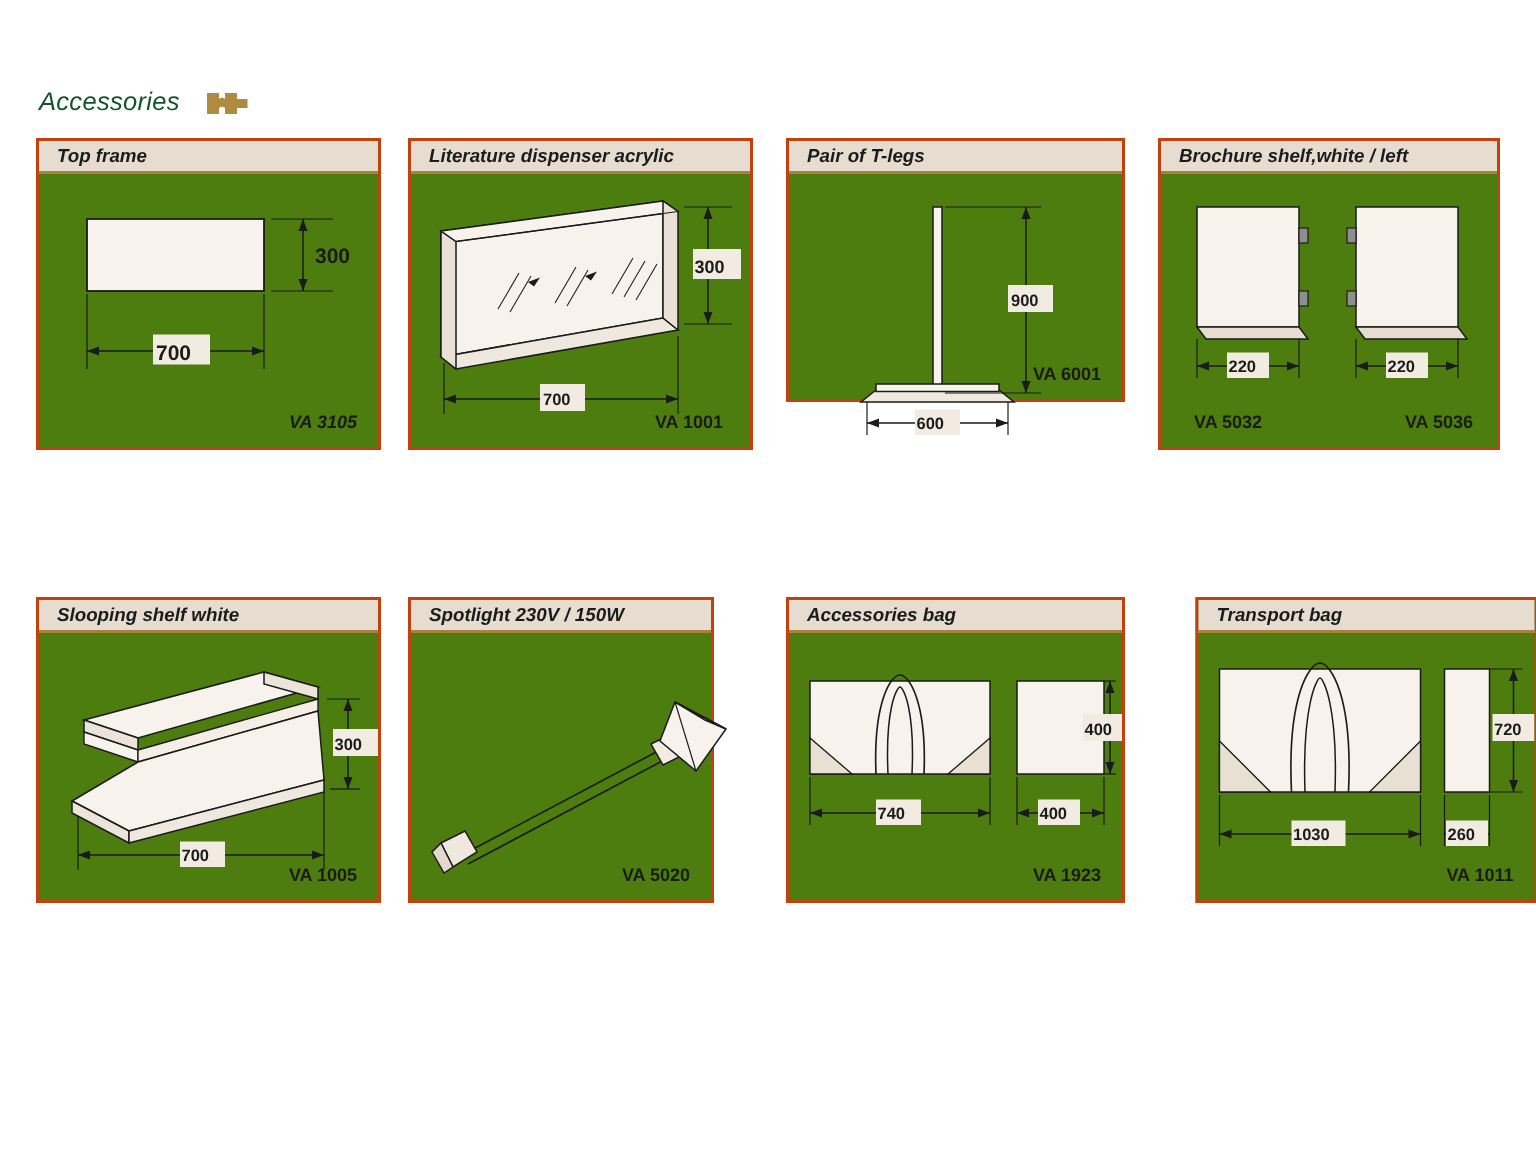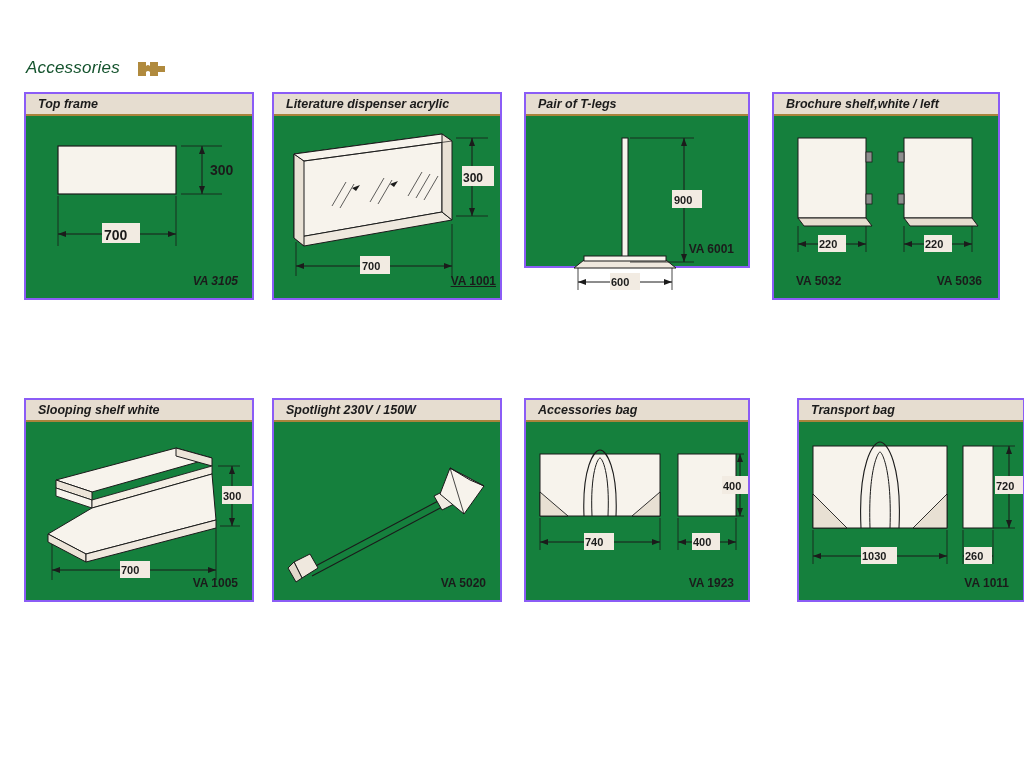--- a/index.html
+++ b/index.html
@@ -30,22 +30,22 @@
     width: 30px;
     height: 20px;
   }
   .grid {
     position: absolute;
     left: 0; top: 0;
     width: 1024px; height: 768px;
   }
   .card {
     position: absolute;
-    background: #15803d;
-    border: 2px solid #8b5cf6;
+    background: #4d7c0f;
+    border: 2px solid #c2410c;
     box-sizing: border-box;
   }
   .card-header {
     position: absolute;
     left: 0; top: 0;
     right: 0;
     height: 22px;
     background: #e6ddd0;
     border-bottom: 2px solid #a9833c;
     box-sizing: border-box;
@@ -113,21 +113,21 @@
         <polygon points="150,118 142,115 142,121" fill="#1b1b1b"></polygon>
         <rect x="76" y="107" width="38" height="20" fill="#f2ebe2"></rect>
         <text x="78" y="124" font-size="14" font-weight="bold">700</text>
       </svg>
     </div>
   </div>
 
   <div class="card" style="left:272px; top:92px; width:230px; height:208px;">
     <div class="card-header"></div>
     <div class="card-title">Literature dispenser acrylic</div>
-    <div class="card-code" style="right:4px; bottom:10px;text-decoration:underline;">VA 1001</div>
+    <div class="card-code" style="right:18px; bottom:10px;">VA 1001</div>
     <div class="art">
       <svg width="226" height="182" viewBox="0 0 226 182">
 
         <polygon points="20,38 168,18 168,96 20,122" fill="#f7f3ec" stroke="#1b1b1b" stroke-width="1"></polygon>
         <polygon points="20,122 168,96 178,104 30,130" fill="#efe8de" stroke="#1b1b1b" stroke-width="1"></polygon>
         <polygon points="20,38 30,45 30,130 20,122" fill="#e9e1d5" stroke="#1b1b1b" stroke-width="1"></polygon>
         <polygon points="20,38 168,18 178,25 30,45" fill="#f7f3ec" stroke="#1b1b1b" stroke-width="1"></polygon>
         <polygon points="168,18 178,25 178,104 168,96" fill="#e9e1d5" stroke="#1b1b1b" stroke-width="1"></polygon>
         <line x1="30" y1="45" x2="178" y2="25" stroke="#1b1b1b" stroke-width="0.7"></line>
 
@@ -258,21 +258,21 @@
         <line x1="190" y1="106" x2="190" y2="158" stroke="#1b1b1b" stroke-width="0.8"></line>
         <line x1="26" y1="148" x2="190" y2="148" stroke="#1b1b1b" stroke-width="1"></line>
         <polygon points="26,148 34,145 34,151" fill="#1b1b1b"></polygon>
         <polygon points="190,148 182,145 182,151" fill="#1b1b1b"></polygon>
         <rect x="94" y="139" width="30" height="17" fill="#f2ebe2"></rect>
         <text x="95" y="152" font-size="11" font-weight="bold">700</text>
       </svg>
     </div>
   </div>
 
-  <div class="card" style="left:272px; top:398px; width:230px; height:204px;text-decoration:underline;">
+  <div class="card" style="left:272px; top:398px; width:204px; height:204px;text-decoration:underline;">
     <div class="card-header"></div>
     <div class="card-title">Spotlight 230V / 150W</div>
     <div class="card-code" style="right:14px; bottom:10px;">VA 5020</div>
     <div class="art">
       <svg width="226" height="178" viewBox="0 0 226 178">
 
         <line x1="34" y1="148" x2="166" y2="78" stroke="#1b1b1b" stroke-width="1.1"></line>
         <line x1="38" y1="154" x2="170" y2="84" stroke="#1b1b1b" stroke-width="1.1"></line>
 
         <polygon points="20,140 36,132 44,146 28,156" fill="#efe8de" stroke="#1b1b1b" stroke-width="1"></polygon>

